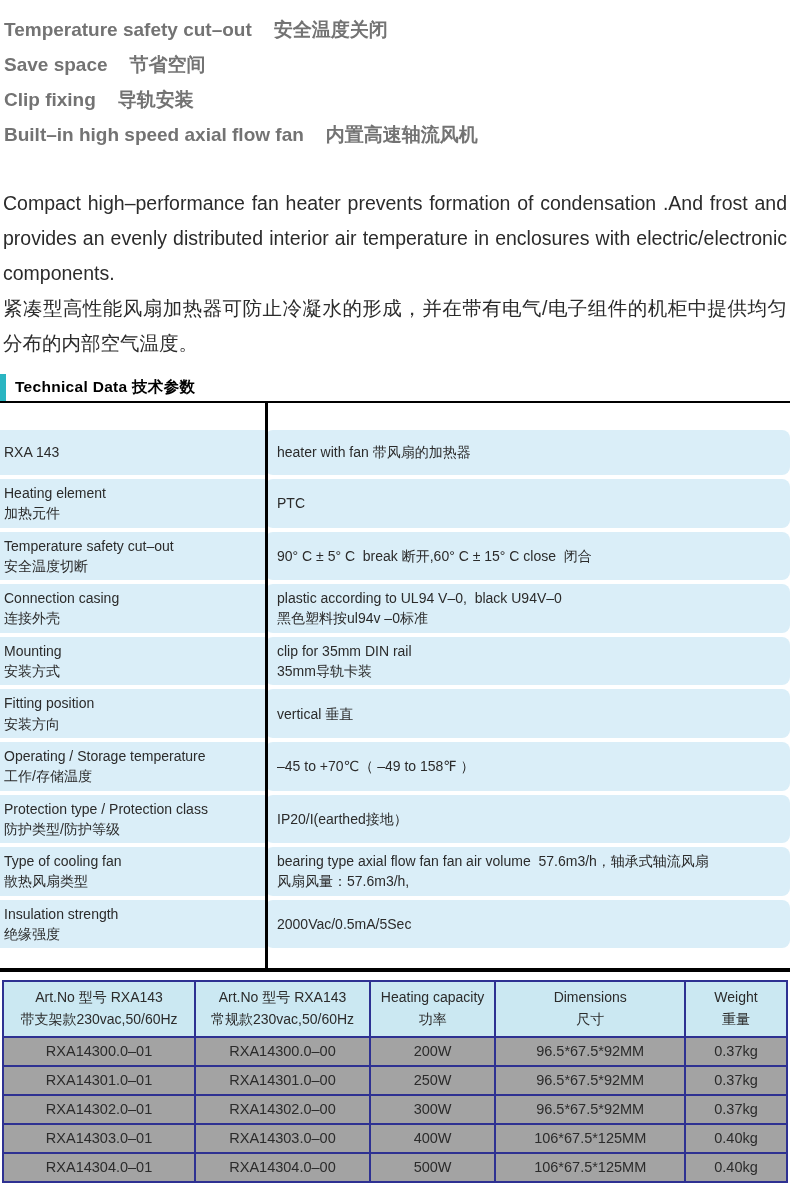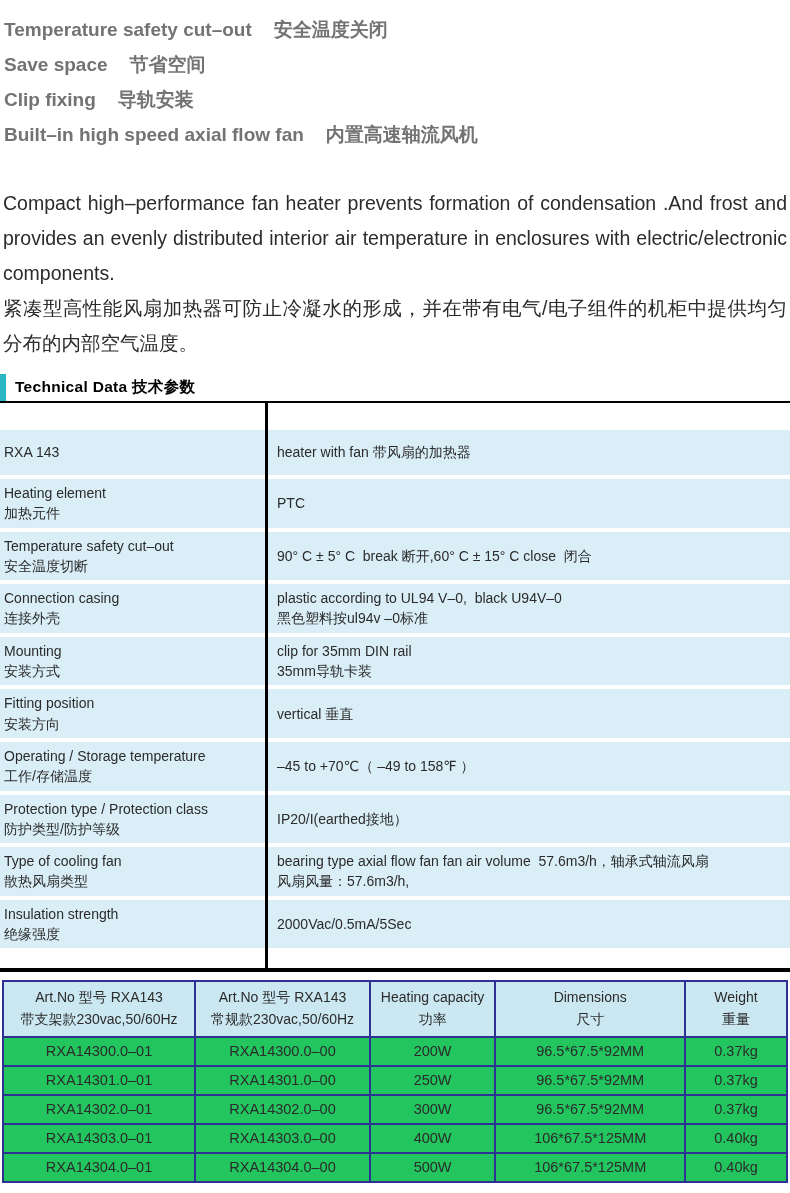--- a/index.html
+++ b/index.html
@@ -43,30 +43,31 @@
   .tcell-l {
     width:265px; background:#daeef8; padding:4px 8px 4px 4px;
     display:flex; flex-direction:column; justify-content:center;
     font-size:14px; line-height:1.45; color:#2b2b2b; min-height:45px;
   }
   .tcell-r {
     flex:1; background:#daeef8; padding:4px 6px 4px 12px;
     display:flex; flex-direction:column; justify-content:center;
     font-size:14px; line-height:1.45; color:#2b2b2b; min-height:45px;
     white-space:pre-wrap;
+    border-radius:8px;
   }
   
   .model-table-wrap { margin:8px 2px 0 2px; }
   table.model { width:100%; border-collapse:collapse; table-layout:fixed; }
   table.model th, table.model td {
     border:2.5px solid #2e3192; text-align:center; vertical-align:middle;
     font-weight:400; color:#2b2b2b;
   }
   table.model th { background:#cbe8f2; font-size:14px; line-height:1.55; padding:5px 2px; }
-  table.model td { background:#22c55e; font-size:14.5px; height:29px; padding:2px 2px; }
+  table.model td { background:#a3a3a3; font-size:14.5px; height:29px; padding:2px 2px; }
 </style>
 </head>
 <body>
 
 <div class="features">
   <div class="feature-line"><span>Temperature safety cut–out</span><span class="zh">安全温度关闭</span></div>
   <div class="feature-line"><span>Save space</span><span class="zh">节省空间</span></div>
   <div class="feature-line"><span>Clip fixing</span><span class="zh">导轨安装</span></div>
   <div class="feature-line"><span>Built–in high speed axial flow fan</span><span class="zh">内置高速轴流风机</span></div>
 </div>

